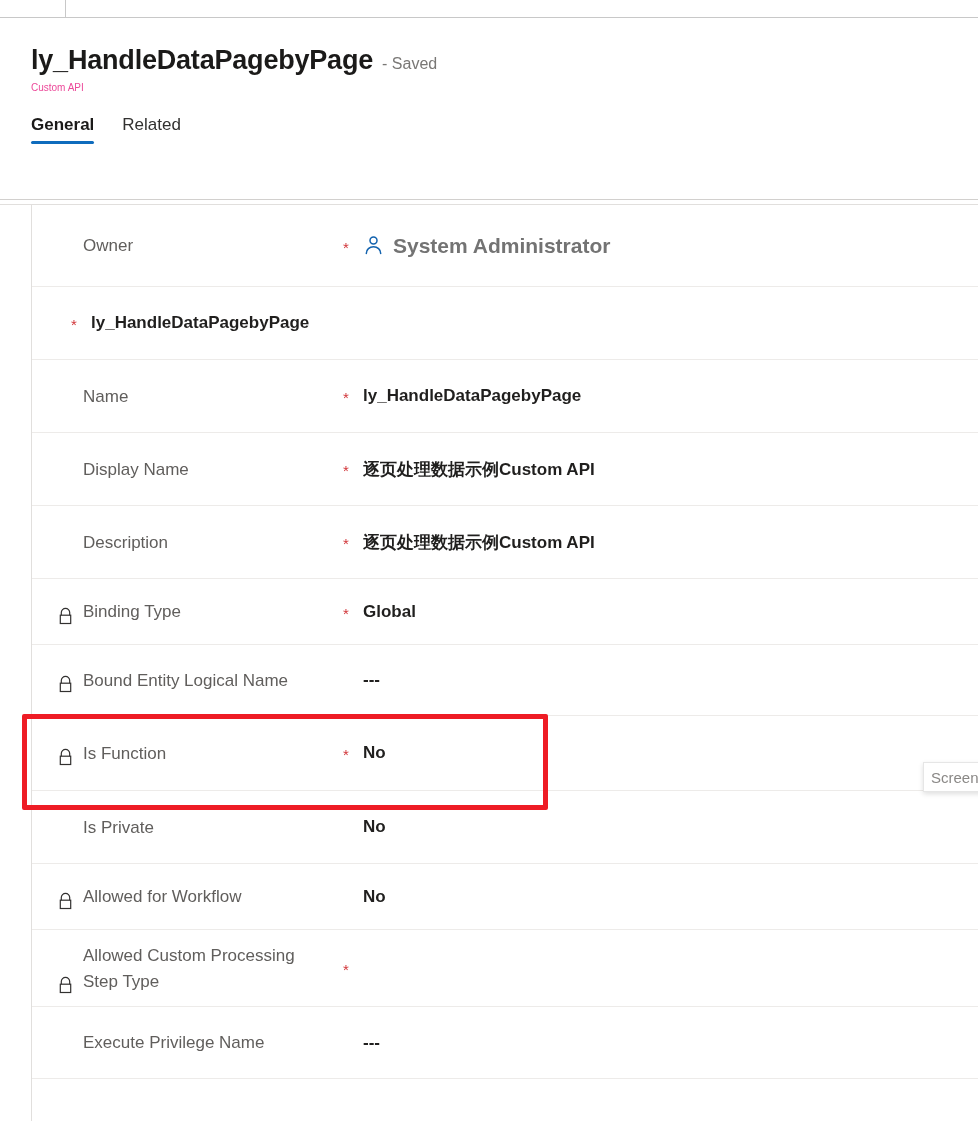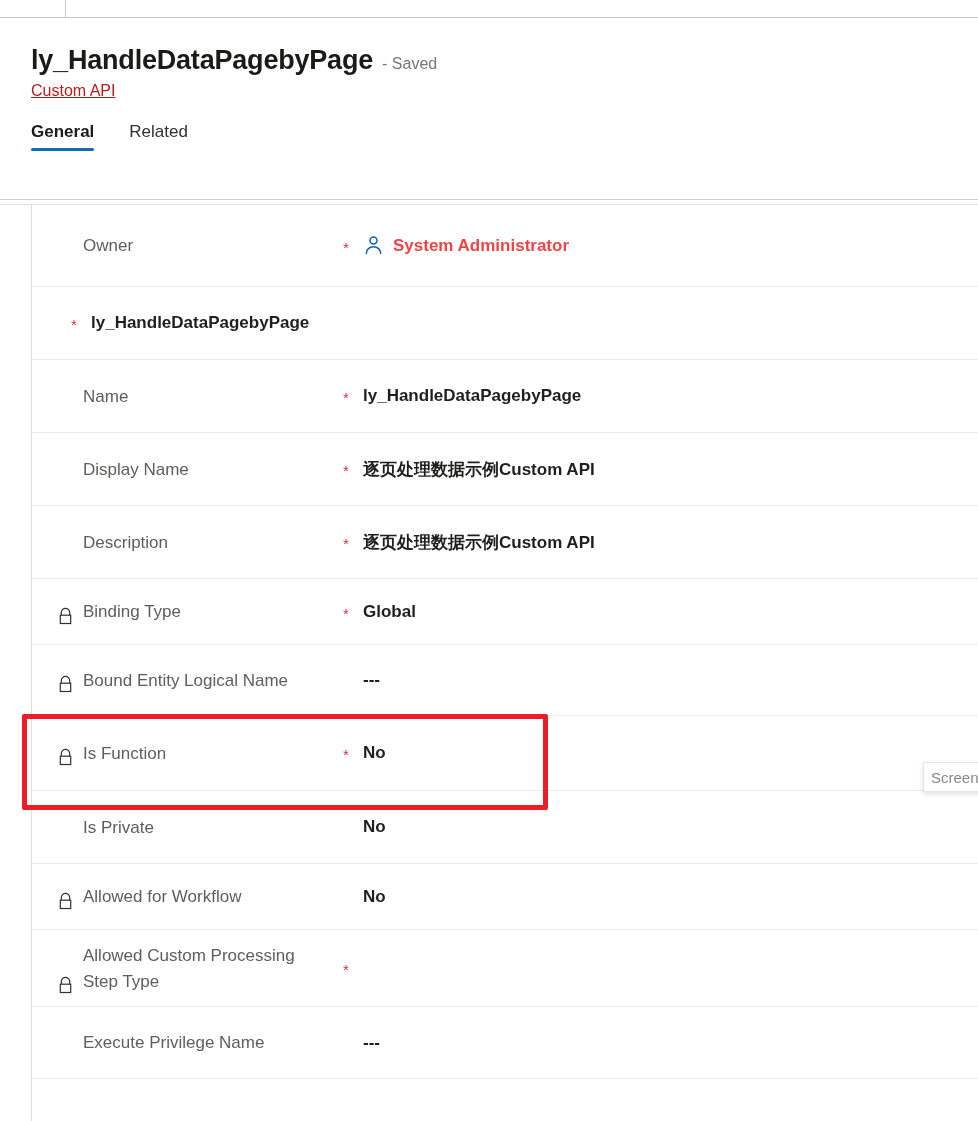--- a/index.html
+++ b/index.html
@@ -59,32 +59,31 @@
     letter-spacing: -0.2px;
   }
   .saved-status {
     font-size: 16px;
     color: #797775;
     margin-left: 9px;
     font-weight: 400;
   }
   .entity-subtitle {
     padding: 6px 0 0 31px;
-    font-size: 16px;
-    color: #b91c1c;
+    font-size: 10px;
+    color: #ec4899;
     font-weight: 400;
-    text-decoration: underline;
   }
 
   
   .tabs {
     display: flex;
     align-items: flex-end;
     padding: 22px 0 0 31px;
-    gap: 35px;
+    gap: 28px;
   }
   .tab {
     position: relative;
     font-size: 17px;
     color: #323130;
     padding-bottom: 9px;
     cursor: pointer;
     white-space: nowrap;
   }
   .tab.active {
@@ -190,22 +189,22 @@
   .field-value.dashes {
     font-weight: 700;
     letter-spacing: 0px;
   }
   .lookup-value {
     display: flex;
     align-items: center;
     gap: 9px;
   }
   .lookup-text {
-    font-size: 17px;
-    color: #ef4444;
+    font-size: 21px;
+    color: #737373;
     font-weight: 700;
     cursor: pointer;
   }
   .person-icon svg { display: block; }
 
   
   .annotation-box {
     position: absolute;
     border: 5px solid #ee1c25;
     border-radius: 2px;

